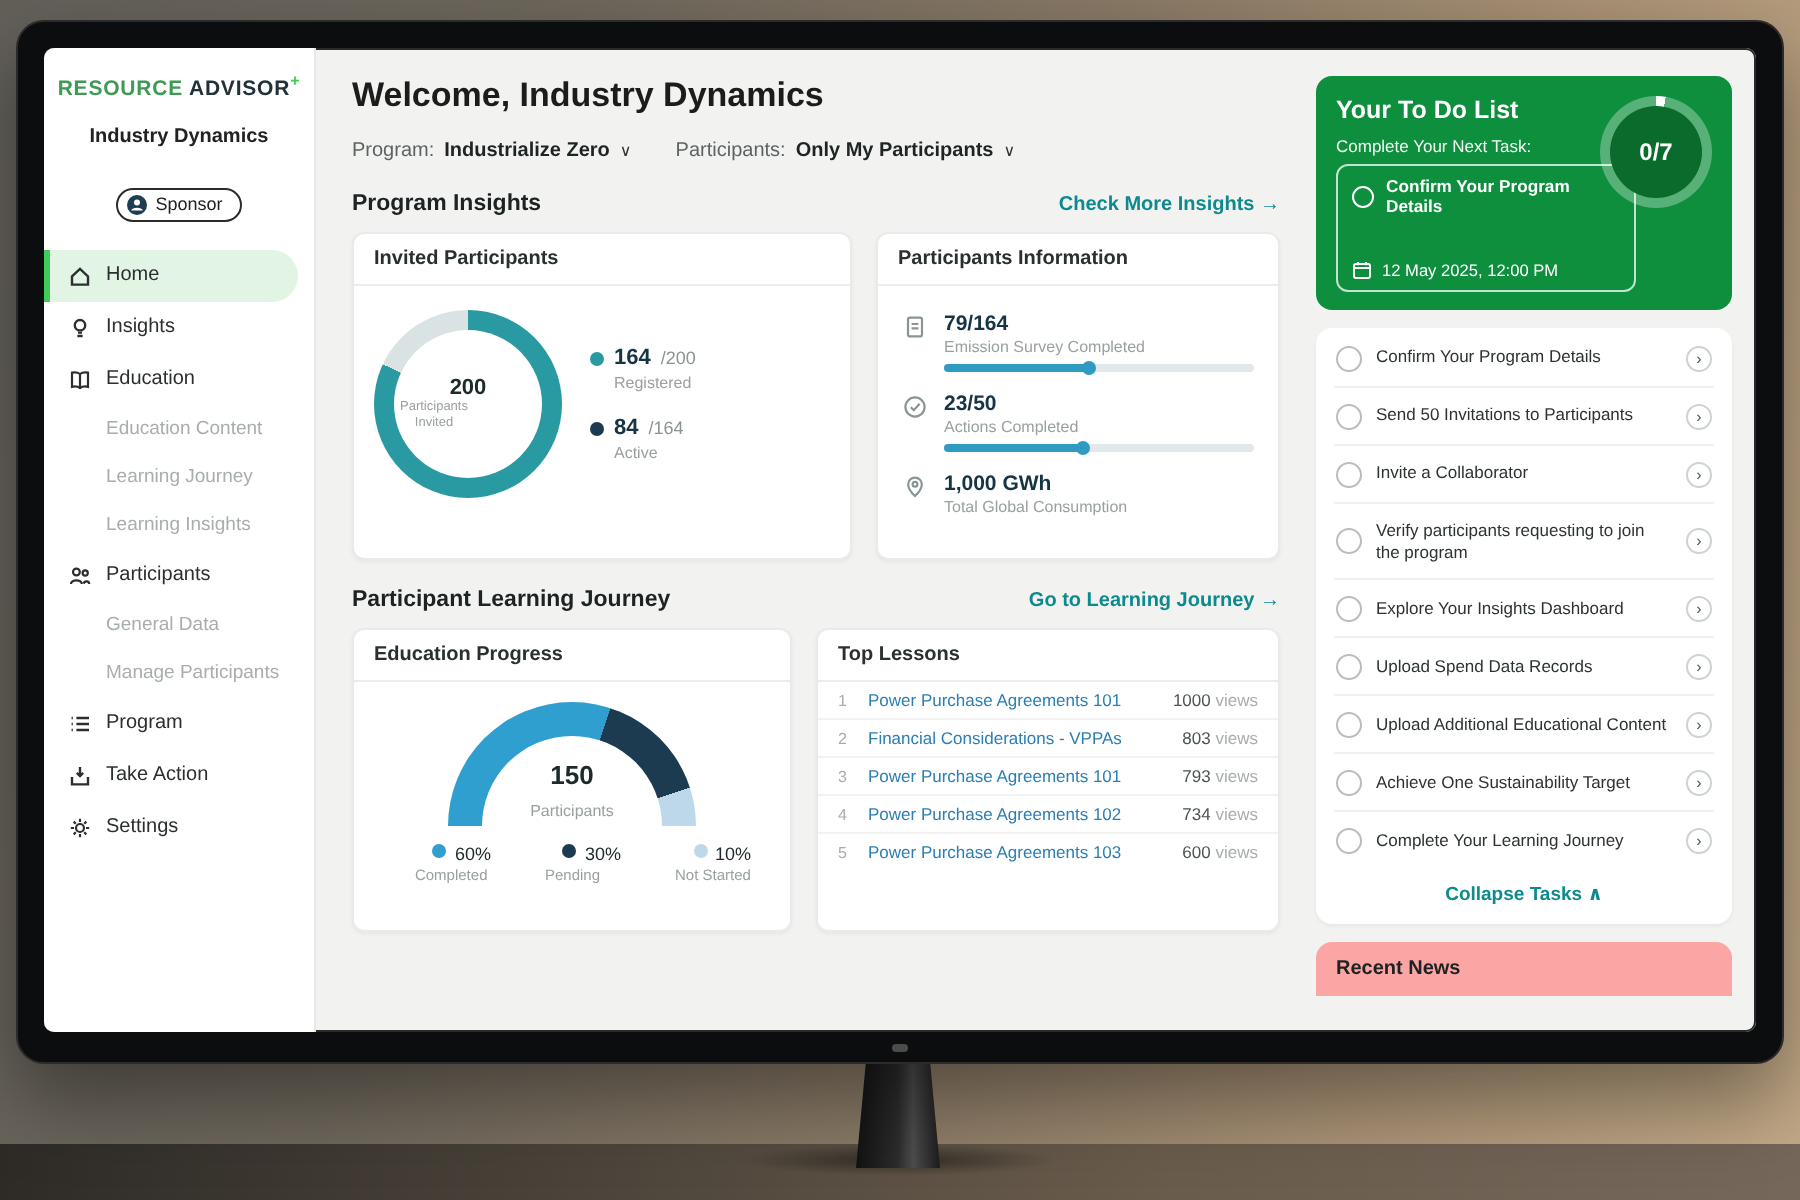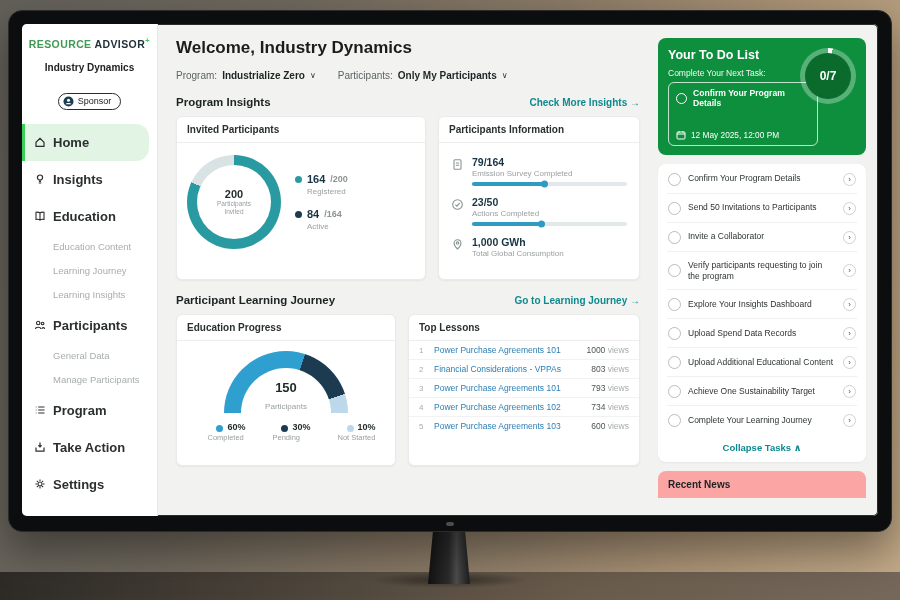--- a/index.html
+++ b/index.html
@@ -25,22 +25,22 @@
 
   
   .sidebar { width:136px; flex-shrink:0; background:#fff; border-right:1px solid #e7e8e7; padding-top:12px; }
   .brand { text-align:center; font-size:10.5px; font-weight:bold; letter-spacing:.4px; color:#23323a; }
   .brand .g { color:#3f9a54; }
   .brand sup { color:#3dcd58; font-size:8px; }
   .org-name { text-align:center; font-size:10px; font-weight:bold; color:#222; margin-top:12px; }
   .badge { display:flex; align-items:center; gap:4px; width:max-content; margin:20px auto 0;
     border:1px solid #2b2b2b; border-radius:10px; padding:2px 9px 2px 4px; font-size:9px; color:#222; cursor:pointer; }
   .nav { margin-top:14px; }
-  .nav-item { display:flex; align-items:center; gap:7px; height:37px; padding-left:12px;
-    font-size:13px; font-weight:700; color:#2c2f2f; cursor:pointer; }
+  .nav-item { display:flex; align-items:center; gap:7px; height:26px; padding-left:12px;
+    font-size:10px; font-weight:400; color:#2c2f2f; cursor:pointer; }
   .nav-item svg { flex-shrink:0; }
   .nav-item.active { background:#e2f4e4; border-left:3px solid #3dcd58; padding-left:9px;
     border-radius:0 13px 13px 0; margin-right:8px; }
   .nav-sub { height:24px; padding-left:31px; font-size:9.5px; font-weight:400; color:#a8adad; }
 
   
   .main { flex:1; min-width:0; padding:14px 12px 0 18px; }
   .page-title { font-size:17px; font-weight:bold; color:#1c1c1c; margin-bottom:12px; }
   .selectors { display:flex; gap:22px; align-items:center; font-size:10px; color:#5c6363; margin-bottom:15px; }
   .sel { display:flex; gap:5px; align-items:center; }
@@ -54,31 +54,31 @@
     box-shadow:0 1px 2px rgba(0,0,0,.05); }
   .card-h { padding:7px 10px; font-size:10px; font-weight:600; color:#2a2f2f; border-bottom:1px solid #ededed; }
 
   .card-invited { width:250px; height:164px; }
   .inv-body { display:flex; align-items:center; gap:14px; padding:12px 10px; }
   .donut { position:relative; width:94px; height:94px; border-radius:50%;
     background:conic-gradient(#2a9aa2 0 295deg,#d9e3e3 295deg 360deg); flex-shrink:0; }
   .donut-r2 { position:absolute; inset:11px; border-radius:50%;
     background:conic-gradient(#1c3b50 0 184deg,#bfe0d0 184deg 281deg,#e2e9e9 281deg 360deg); }
   .donut-hole { position:absolute; inset:10px; border-radius:50%; background:#fff;
-    display:flex; flex-direction:column; align-items:center; justify-content:center; text-align:center; }
+    display:flex; flex-direction:column; justify-content:center; text-align:center; }
   .donut-hole b { font-size:11px; color:#1e2a2a; }
   .donut-hole span { font-size:6.5px; color:#9aa0a0; line-height:1.2; width:40px; }
   .legend-v { display:flex; flex-direction:column; gap:12px; }
   .lg-row { font-size:11px; }
   .lg-top { display:flex; align-items:center; gap:5px; }
   .dot { width:7px; height:7px; border-radius:50%; flex-shrink:0; }
   .d-teal { background:#2a9aa2; } .d-navy { background:#1c3b50; }
   .d-blue { background:#2f9fd0; } .d-light { background:#bdd8ea; }
   .lg-val { font-weight:bold; color:#173444; }
-  .lg-total { font-size:9px; color:#8c9393;font-weight:bold; }
+  .lg-total { font-size:9px; color:#8c9393; }
   .lg-label { font-size:8px; color:#9aa0a0; margin:2px 0 0 12px; }
 
   .card-info { flex:1; height:164px; }
   .info-body { padding:8px 12px; }
   .info-row { display:flex; gap:8px; padding:5px 0; }
   .info-ic { color:#8a9494; padding-top:1px; }
   .info-col { flex:1; }
   .info-val { font-size:10.5px; font-weight:bold; color:#173444; }
   .info-lab { font-size:8px; color:#9aa0a0; margin-top:1px; }
   .pbar { margin-top:4px; width:100%; height:4px; background:#e3e9ea; border-radius:3px; }
@@ -91,21 +91,21 @@
   .edu-body { padding:10px 10px 0; display:flex; flex-direction:column; align-items:center; }
   .gauge { position:relative; width:124px; height:62px; overflow:hidden; }
   .gauge-arc { width:124px; height:124px; border-radius:50%;
     background:conic-gradient(from 270deg,#2f9fd0 0 108deg,#1c3b50 108deg 162deg,#bdd8ea 162deg 180deg,rgba(0,0,0,0) 180deg 360deg); }
   .gauge-hole { position:absolute; left:17px; top:17px; width:90px; height:90px; border-radius:50%; background:#fff; }
   .gauge-center { position:absolute; left:0; right:0; bottom:0; text-align:center; }
   .gauge-center b { font-size:13px; color:#1e2a2a; display:block; }
   .gauge-center span { font-size:8px; color:#9aa0a0; }
   .edu-legend { display:flex; gap:16px; margin-top:9px; }
   .el-item { font-size:9px; }
-  .el-top { display:flex; align-items:flex-end; gap:4px; font-weight:bold; color:#1e2a2a;padding-left:20px; }
+  .el-top { display:flex; align-items:flex-start; gap:4px; font-weight:normal; color:#1e2a2a;padding-left:20px; }
   .el-lab { font-size:7.5px; color:#9aa0a0; margin:1px 0 0 11px; }
 
   .card-lessons { flex:1; height:152px; }
   .lesson-row { display:flex; align-items:center; gap:7px; padding:4px 10px; border-bottom:1px solid #f2f2f2; }
   .lesson-row:last-child { border-bottom:none; }
   .l-rank { font-size:8px; color:#a8adad; width:8px; }
   .l-title { flex:1; font-size:8.5px; font-weight:400; color:#2b7fb3; cursor:pointer; }
   .l-views { font-size:8.5px; color:#4c5454; }
   .l-views span { color:#a8adad; }
 

